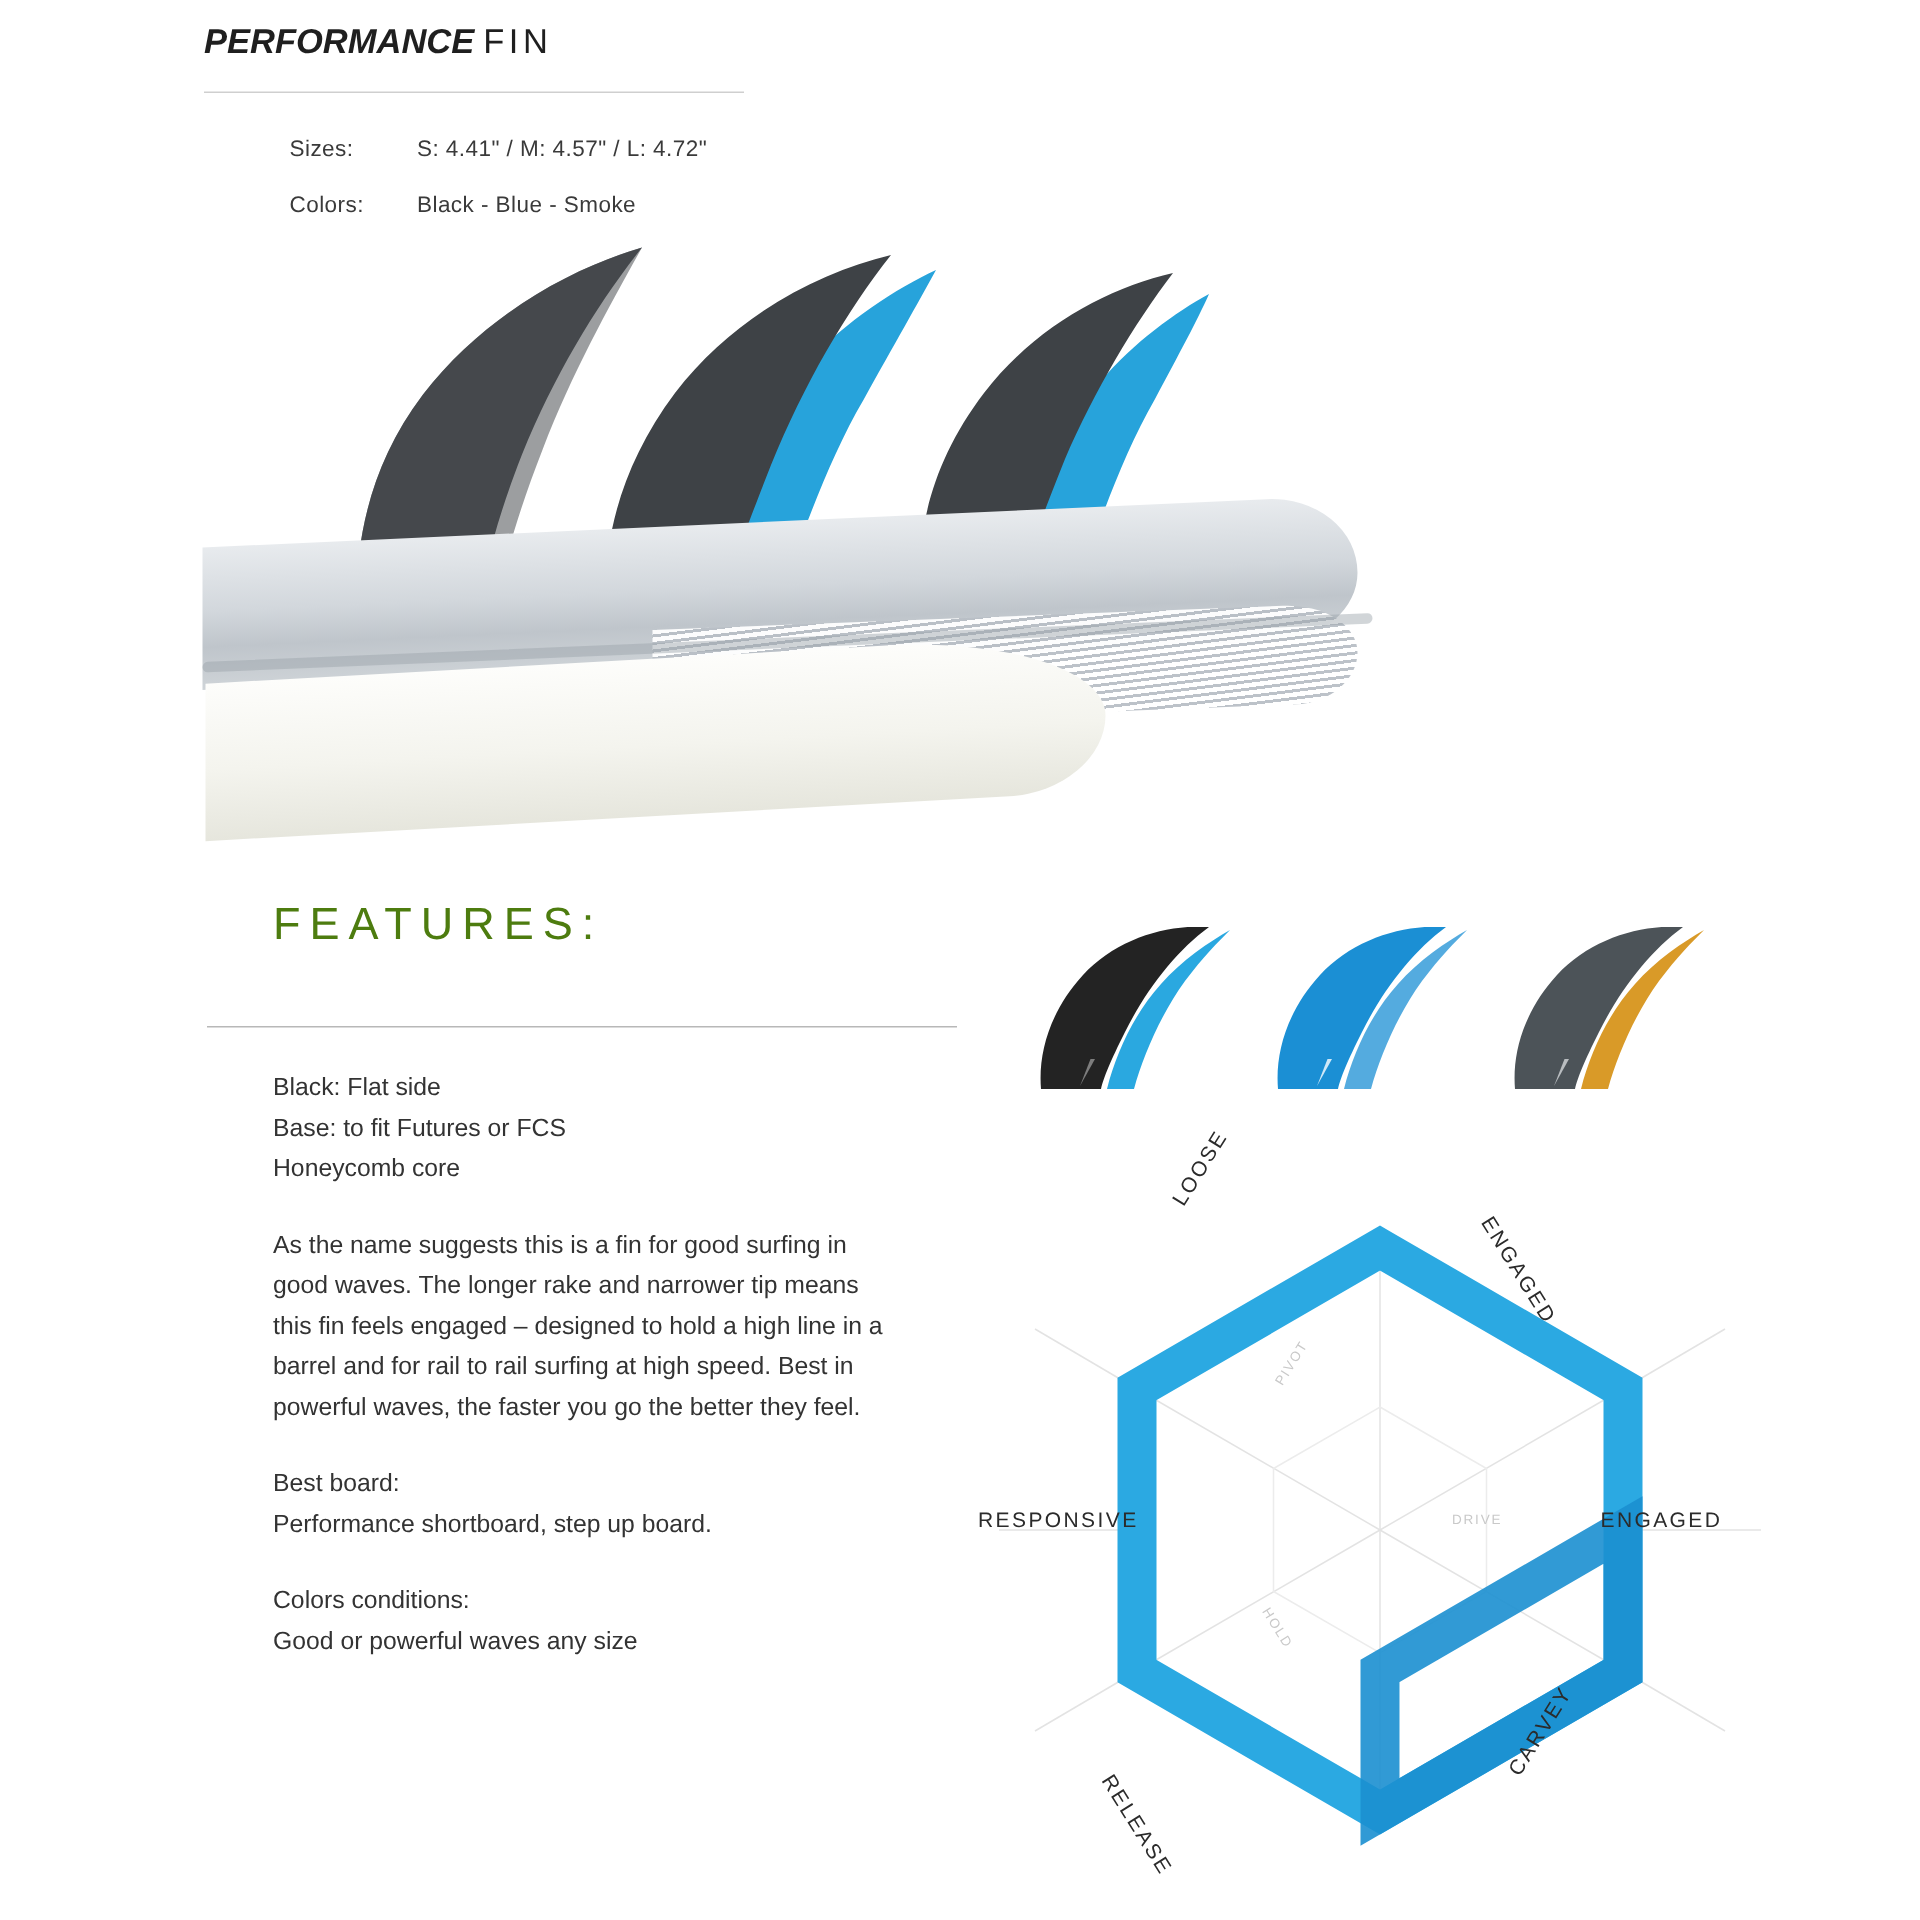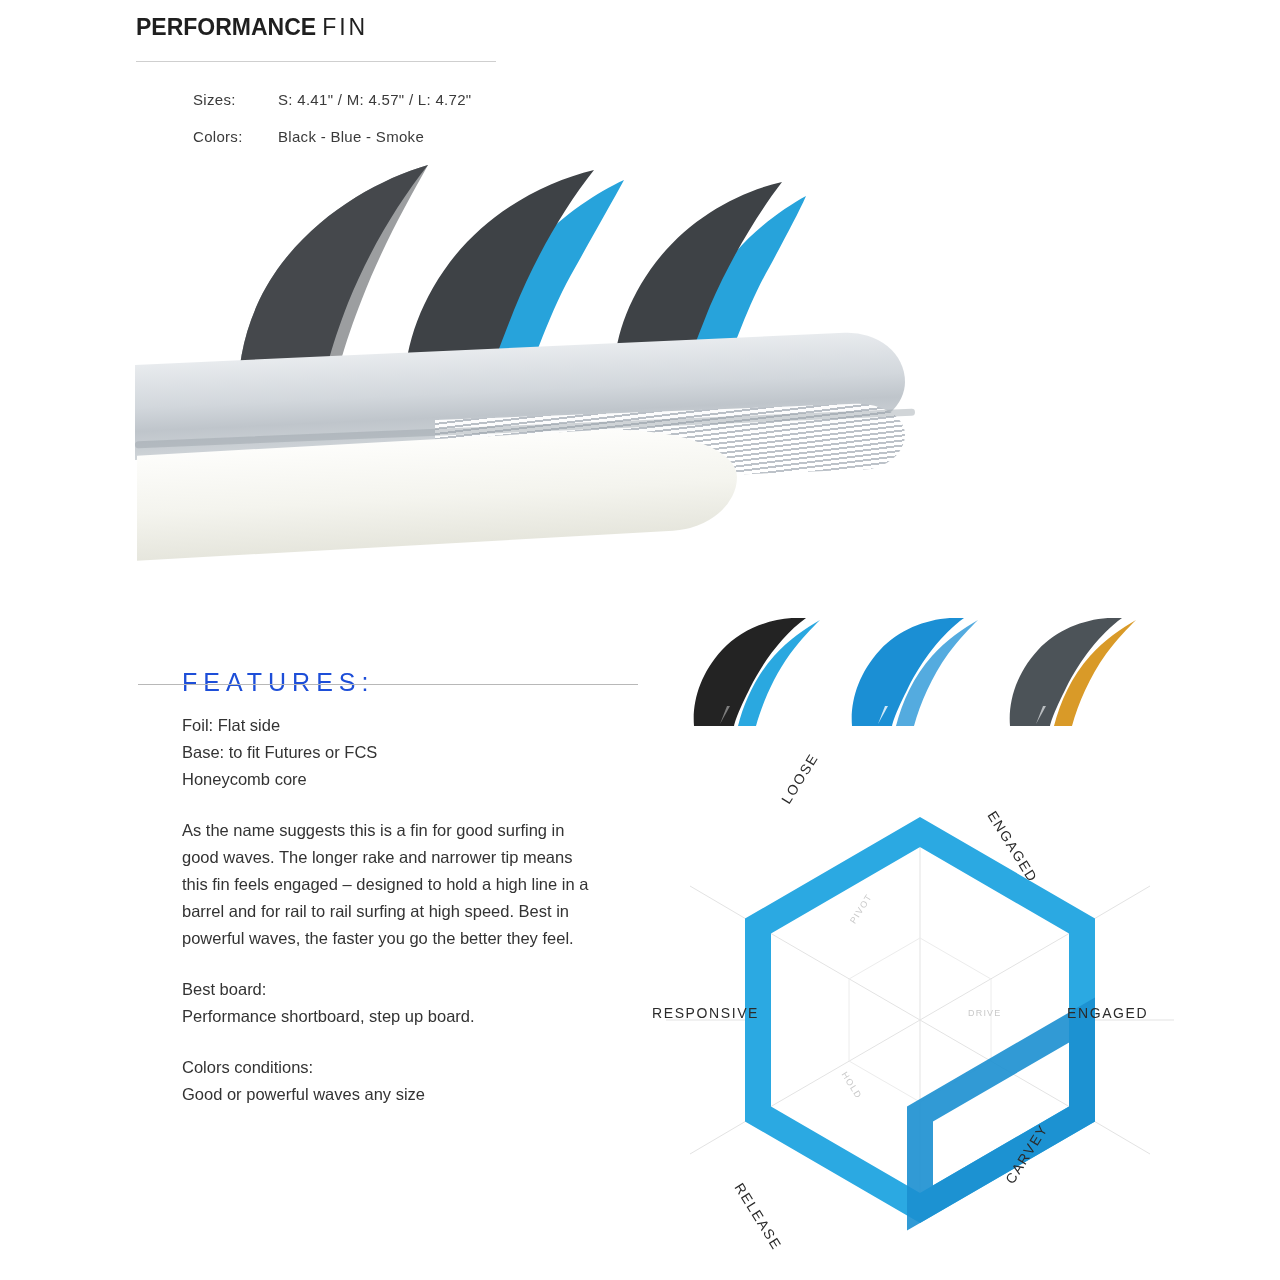--- a/index.html
+++ b/index.html
@@ -25,21 +25,21 @@
     left: 136px;
     top: 14px;
     width: 360px;
   }
   .title {
     font-size: 23px;
     letter-spacing: 0.5px;
     color: #1f1f1f;
     white-space: nowrap;
   }
-  .title .bold { font-weight: bold; letter-spacing: 0px; }
+  .title .bold { font-weight: bold; letter-spacing: 0px; font-style: italic; }
   .title .light { font-weight: 400; letter-spacing: 3px; margin-left: 6px; }
   .title-rule {
     margin-top: 20px;
     border-bottom: 1px solid #cfcfcf;
     width: 360px;
   }
 
   
   .spec-row {
     position: absolute;
@@ -106,24 +106,24 @@
   .fin {
     position: absolute;
     bottom: 0;
   }
   .fin svg { display: block; }
 
   
   .features-head {
     position: absolute;
     left: 182px;
-    top: 668px;
-    font-size: 25px;
+    top: 600px;
+    font-size: 30px;
     letter-spacing: 6px;
-    color: #1d4ed8;
+    color: #4d7c0f;
   }
   .features-rule {
     position: absolute;
     left: 138px;
     top: 684px;
     width: 500px;
     border-bottom: 1px solid #b8b8b8;
   }
   .body-col {
     position: absolute;
@@ -235,21 +235,21 @@
       <div class="board-edge"></div>
       <div class="board-bottom"></div>
     </div>
   </div>
 
   <div class="features-head">FEATURES:</div>
   <div class="features-rule"></div>
 
   <div class="body-col">
     <p class="lines">
-      <span>Foil: Flat side</span>
+      <span>Black: Flat side</span>
       <span>Base: to fit Futures or FCS</span>
       <span>Honeycomb core</span>
     </p>
     <p>As the name suggests this is a fin for good surfing in good waves. The longer rake and narrower tip means this fin feels engaged – designed to hold a high line in a barrel and for rail to rail surfing at high speed. Best in powerful waves, the faster you go the better they feel.</p>
     <p class="lines">
       <span>Best board:</span>
       <span>Performance shortboard, step up board.</span>
     </p>
     <p class="lines">
       <span>Colors conditions:</span>

